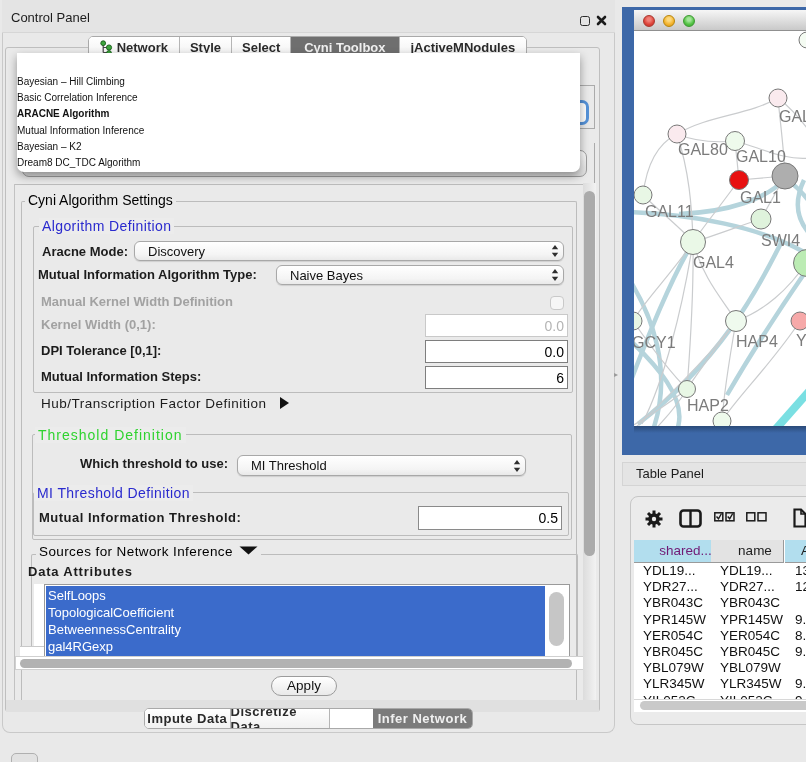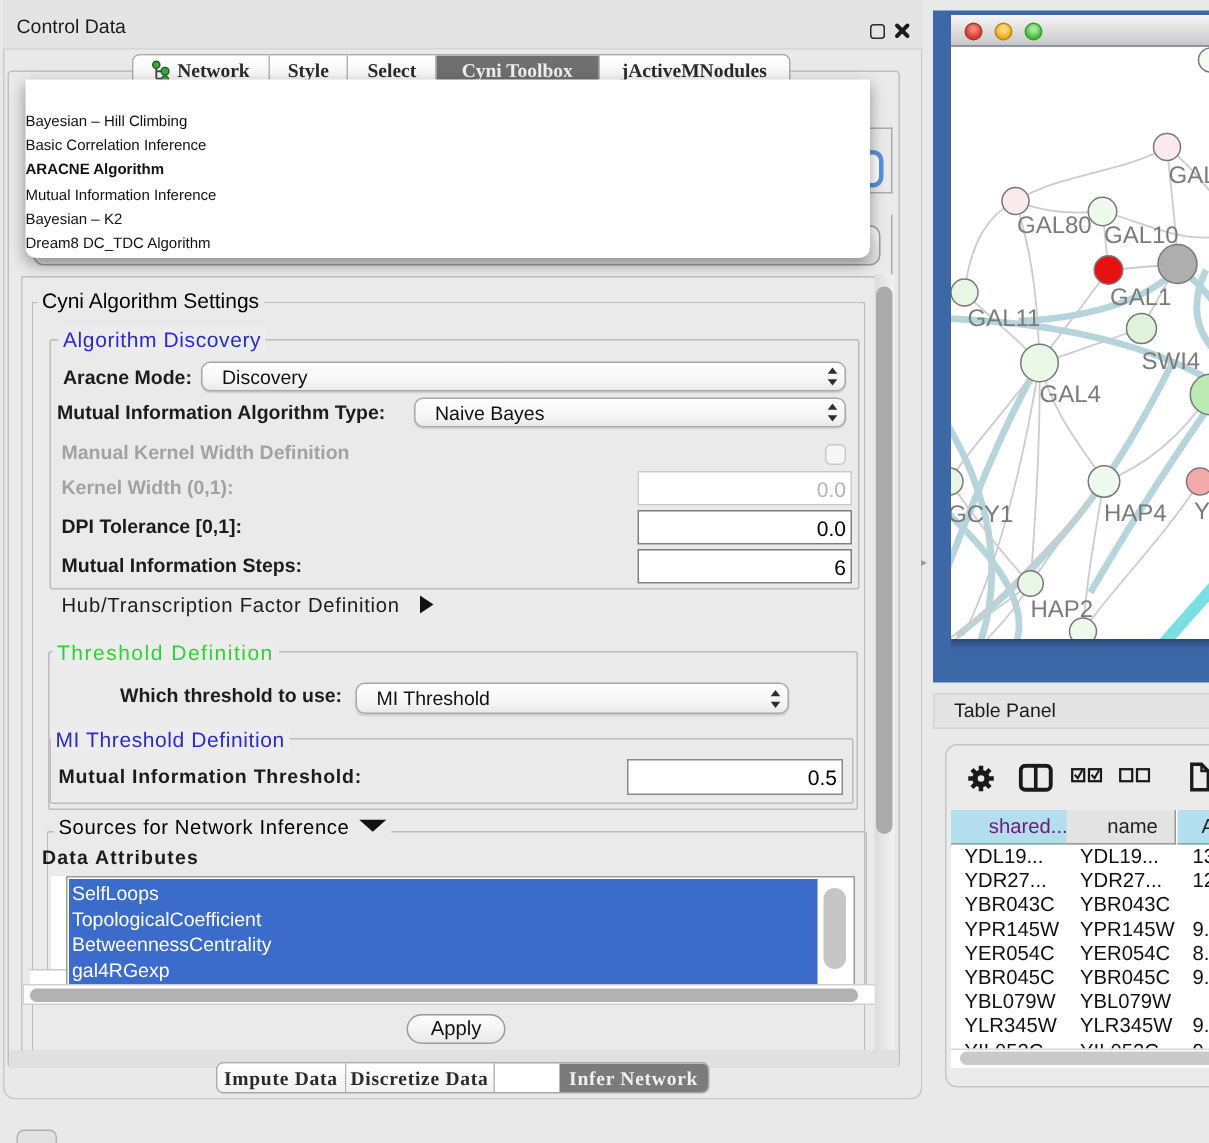--- a/index.html
+++ b/index.html
@@ -15,37 +15,37 @@
   .groupbox { position:absolute; border:1px solid #bcbcbc; border-radius:2px; }
   .gtitle { position:absolute; background:#ececec; padding:0 3px; font-size:14px; white-space:nowrap; }
   .field { position:absolute; background:#ffffff; text-align:right; font-size:14px;
     padding-right:3px; line-height:22px; }
   .combo { position:absolute; background:linear-gradient(#ffffff,#f4f4f4 70%,#e9e9e9);
     border:1px solid #a8a8a8; border-radius:6px; font-size:13px; color:#111;
     line-height:19px; padding-left:13px; box-shadow:0 1px 1px rgba(0,0,0,0.12);}
   .combo .arr { position:absolute; right:3px; top:0; height:100%; display:flex;
     align-items:center; color:#333; }
   .tabseg { position:absolute; display:flex; background:#ffffff; border:1px solid #a9a9a9;
-    border-radius:5px; overflow:hidden;font-family:Liberation Serif, serif; }
+    border-radius:5px; overflow:hidden; }
   .tabseg .t { font-size:13px; font-weight:bold; color:#2a2a2a; display:flex; align-items:center;
     justify-content:center; border-right:1px solid #b5b5b5; background:linear-gradient(#ffffff,#f1f1f1); }
   .tabseg .t:last-child { border-right:none; }
   .tabseg .t.sel { background:#6f6f6f; color:#f0f0f0; }
 </style>
 </head>
 <body>
 <div id="stage">
 
   <div class="abs" style="left:2px;top:0;width:613px;height:733px;background:#e9e9e9;
        border:1px solid #c9c9c9;border-top:none;border-radius:0 0 8px 8px;"></div>
   <div class="abs" style="left:3px;top:0;width:1px;height:5px;background:#9a9a9a;"></div>
 
   <div class="abs" style="left:2px;top:0;width:613px;height:33px;background:#e4e4e4;
        border-bottom:1px solid #d6d6d6;"></div>
-  <div class="abs lbl13" style="left:11px;top:10px;">Control Data</div>
+  <div class="abs lbl13" style="left:11px;top:10px;">Control Panel</div>
 
   <div class="abs" style="left:580px;top:16px;width:10px;height:10px;border:1.6px solid #2b2b2b;border-radius:2.5px;"></div>
   <svg class="abs" style="left:596px;top:15px;" width="11" height="11" viewBox="0 0 11 11">
     <path d="M2 2 L9 9 M9 2 L2 9" stroke="#1b1b1b" stroke-width="2.6" stroke-linecap="round"></path>
   </svg>
 
   <div class="abs" style="left:5px;top:47px;width:595px;height:665px;background:#eaeaea;
        border:1px solid #bfbfbf;border-radius:3px;"></div>
 
   <div class="tabseg" style="left:88px;top:36px;width:439px;height:22px;">
@@ -80,21 +80,21 @@
     Mutual Information Inference<br>
     Bayesian – K2<br>
     Dream8 DC_TDC Algorithm
   </div>
 
   <div class="abs" style="left:14px;top:184px;width:1px;height:516px;background:#c2c2c2;"></div>
   <div class="groupbox" style="left:21px;top:201px;width:556px;height:499px;border-bottom:none;border-radius:2px 2px 0 0;"></div>
   <div class="gtitle" style="left:25px;top:192px;background:#eaeaea;font-size:14px;">Cyni Algorithm Settings</div>
 
   <div class="groupbox" style="left:33px;top:226px;width:540px;height:167px;"></div>
-  <div class="gtitle blue" style="left:39px;top:218px;letter-spacing:0.4px;">Algorithm Discovery</div>
+  <div class="gtitle blue" style="left:39px;top:218px;letter-spacing:0.4px;">Algorithm Definition</div>
 
   <div class="abs lbl13 bold" style="left:42px;top:244px;">Aracne Mode:</div>
   <div class="combo" style="left:134px;top:241px;width:430px;height:20px;">Discovery
     <span class="arr">
         <svg width="10" height="14" viewBox="0 0 10 14">
           <path d="M5 1 L8.2 5.2 L1.8 5.2 Z" fill="#2e2e2e"></path>
           <path d="M5 13 L8.2 8.8 L1.8 8.8 Z" fill="#2e2e2e"></path>
         </svg>
       </span>
   </div>

